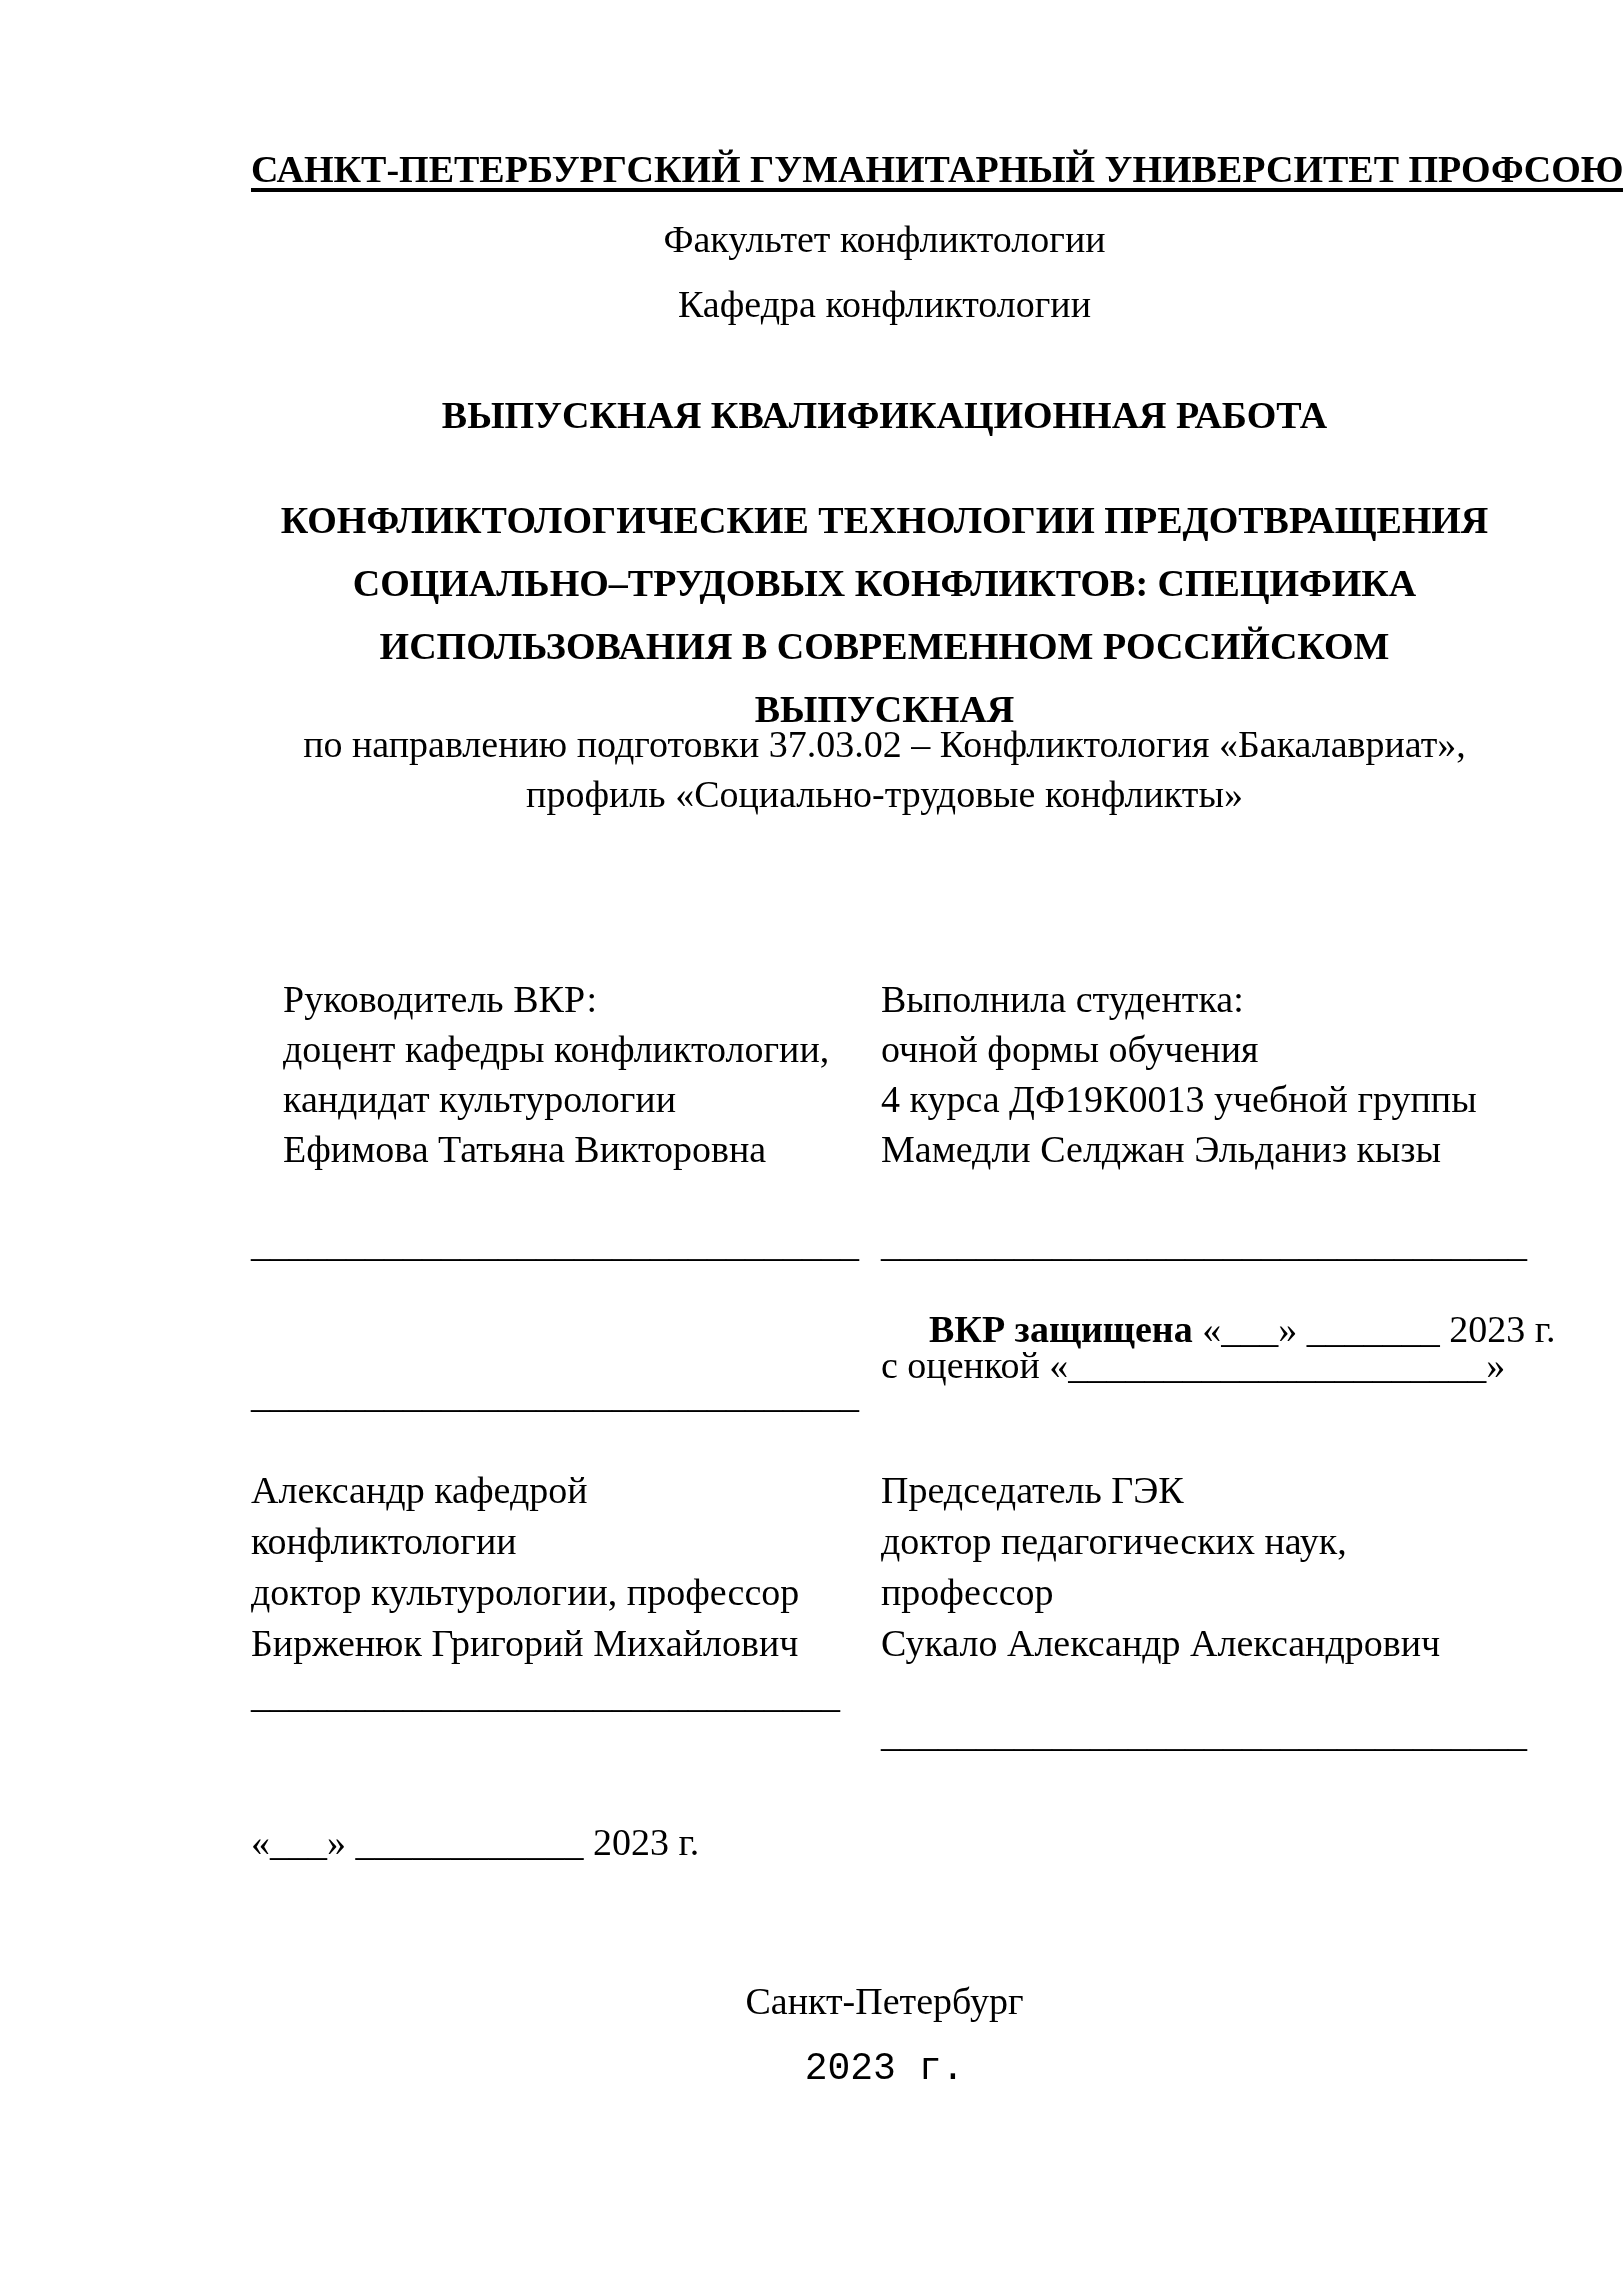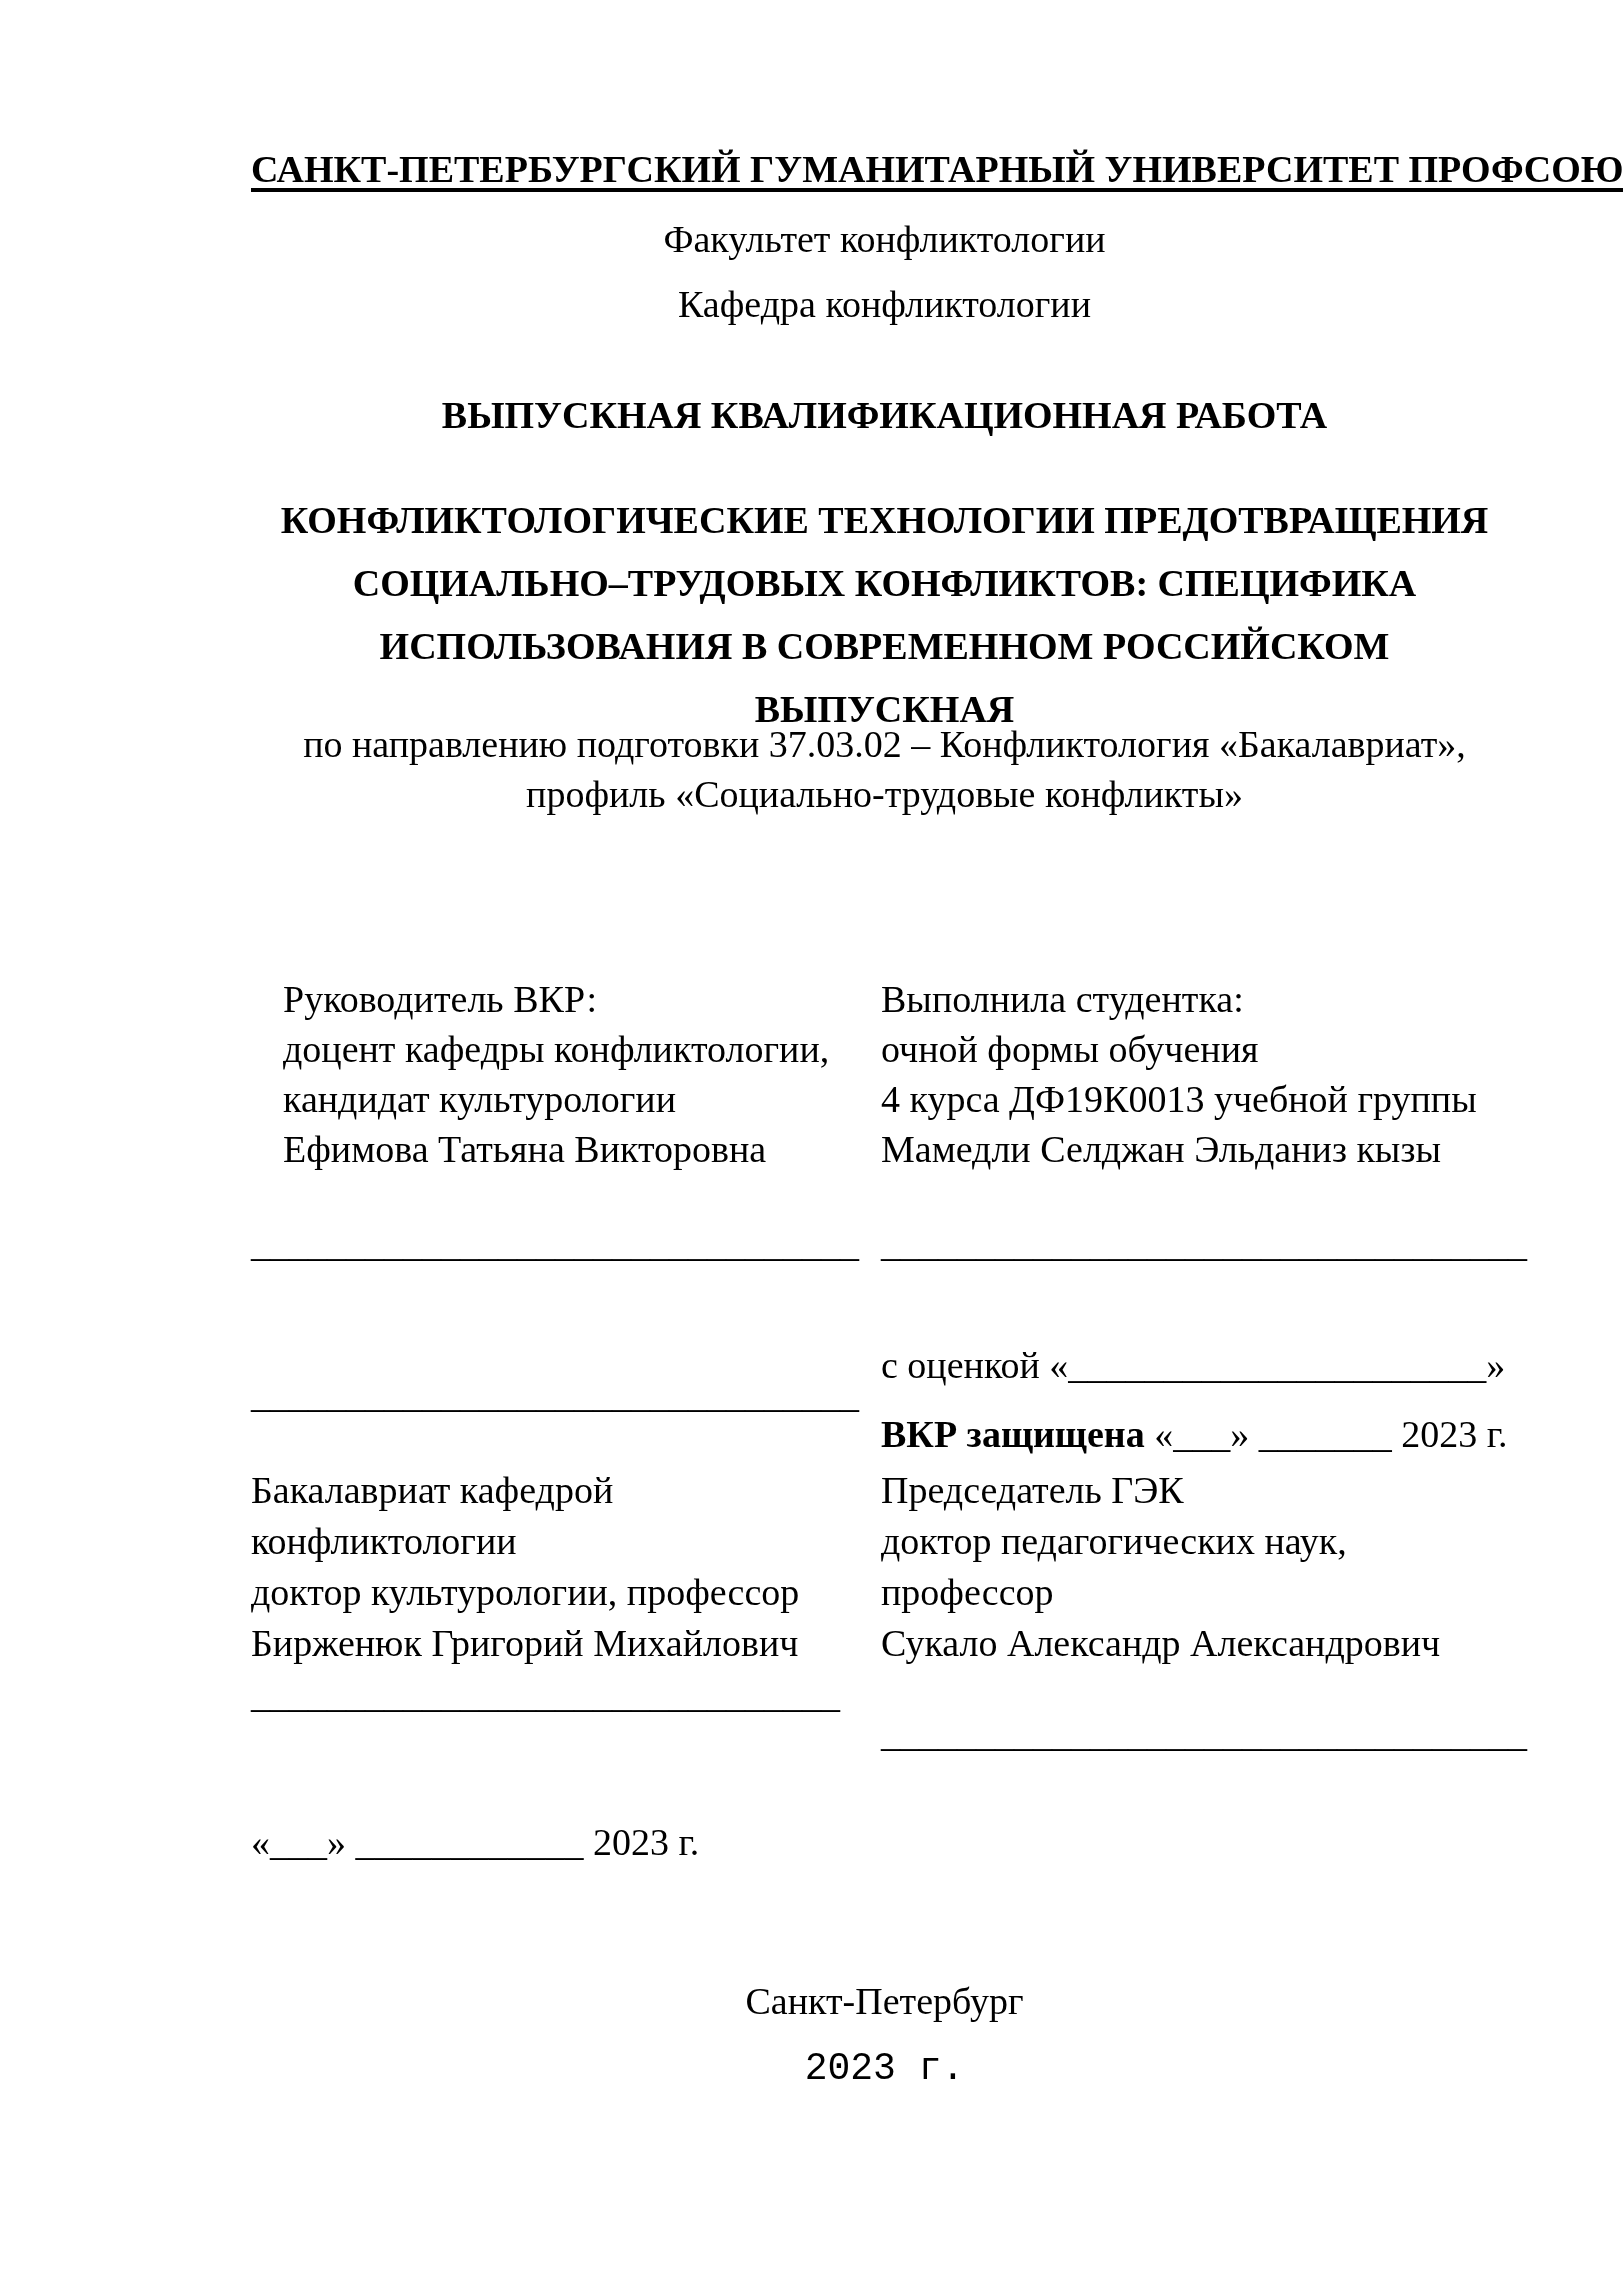--- a/index.html
+++ b/index.html
@@ -70,28 +70,28 @@
     <div>Выполнила студентка:</div>
     <div>очной формы обучения</div>
     <div>4 курса ДФ19К0013 учебной группы</div>
     <div>Мамедли Селджан Эльданиз кызы</div>
   </div>
 
   <div class="leftcol line sig" style="top:1218px;">________________________________</div>
   <div class="rightcol line sig" style="top:1218px;">__________________________________</div>
 
   <div class="leftcol line sig" style="top:1369px;">________________________________</div>
-  <div class="rightcol line" style="top:1409px;">
+  <div class="rightcol line" style="top:1304px;margin-left:48px;">
     <span class="b">ВКР защищена</span><span> «___» _______ 2023 г.</span>
   </div>
 
   <div class="rightcol line" style="top:1340px;">с оценкой «______________________»</div>
 
   <div class="leftcol" style="top:1465px; line-height:51px;">
-    <div>Бакалавриат кафедрой</div>
+    <div>Александр кафедрой</div>
     <div>конфликтологии</div>
     <div>доктор культурологии, профессор</div>
     <div>Бирженюк Григорий Михайлович</div>
   </div>
 
   <div class="rightcol" style="top:1465px; line-height:51px;">
     <div>Председатель ГЭК</div>
     <div>доктор педагогических наук,</div>
     <div>профессор</div>
     <div>Сукало Александр Александрович</div>

